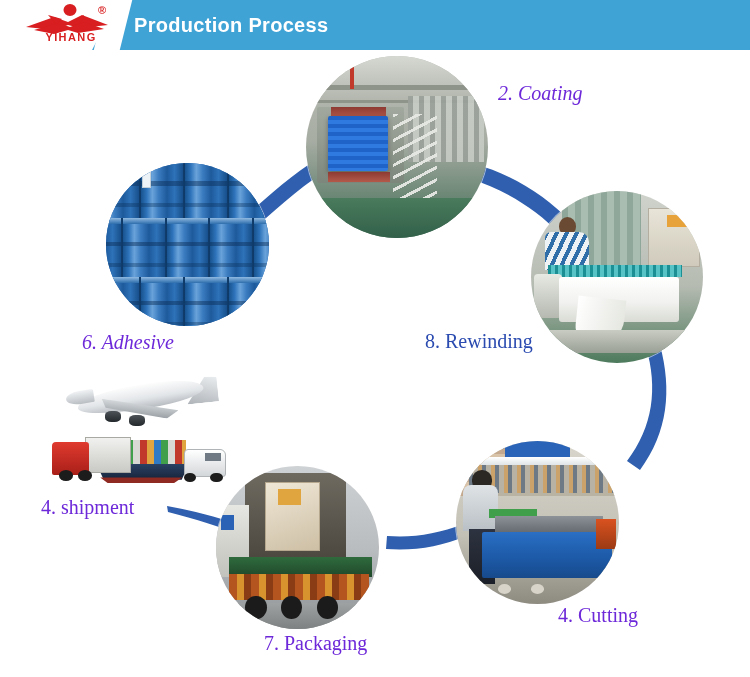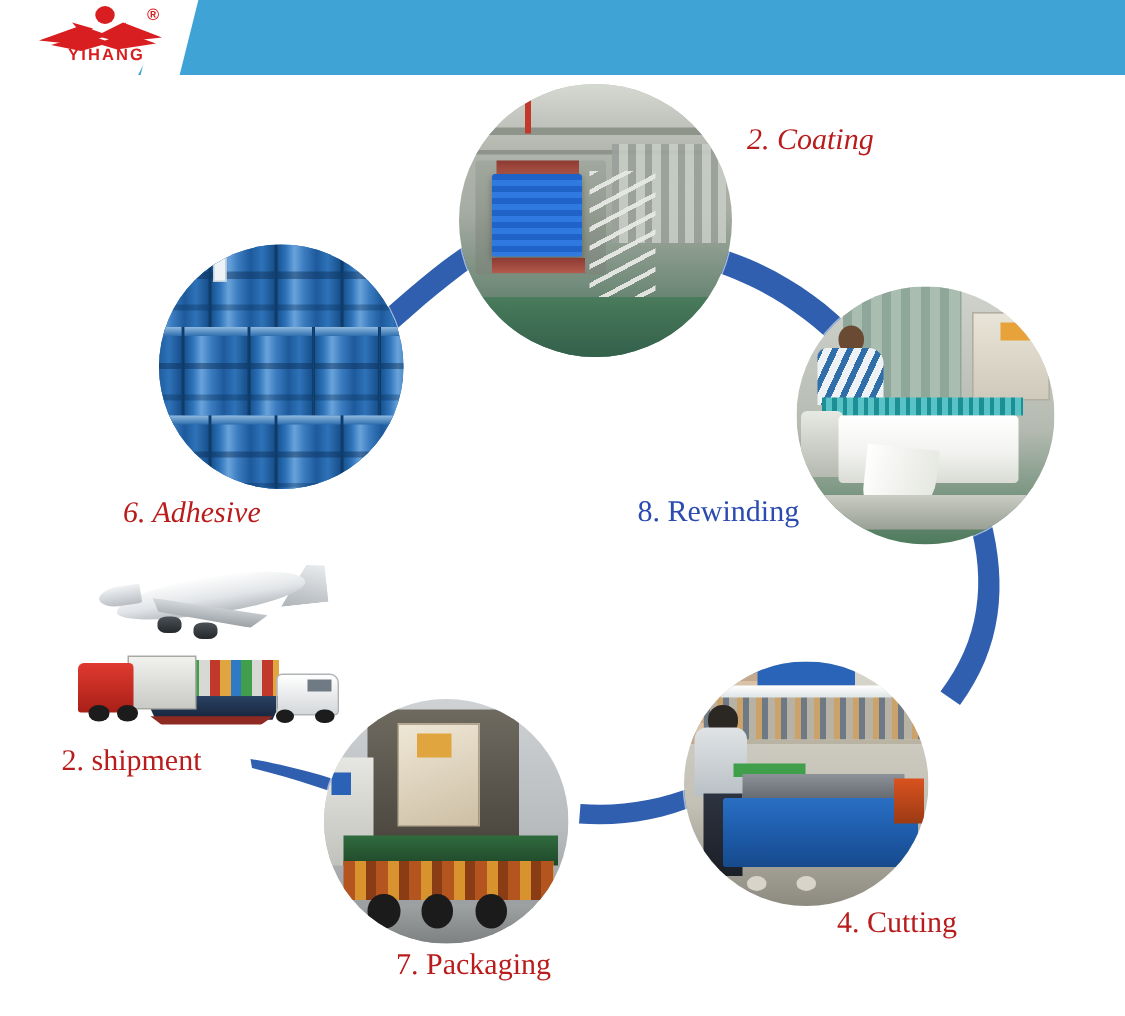--- a/index.html
+++ b/index.html
@@ -51,21 +51,21 @@
 
   
   .node { position: absolute; }
   .node-circle {
     position: absolute; border-radius: 50%; overflow: hidden;
     box-shadow: 0 0 0 1px rgba(255,255,255,0.55);
   }
   .node-label {
     position: absolute; white-space: nowrap;
     font-family: "Liberation Serif", serif;
-    color: #b91c1c; font-size: 20px;
+    color: #6d28d9; font-size: 20px;
   }
   .node-label.italic { font-style: italic; }
   .node-label.bright { color: #2b4bb0; }
 
   
   .scene { position: absolute; inset: 0; }
 
   
   .drums { background: #1f5fa8; }
   .drum-row { position: absolute; left: -6%; width: 112%; }
@@ -369,20 +369,21 @@
         <ellipse cx="46" cy="7" rx="6.5" ry="6" fill="#d81e20"></ellipse>
         <path d="M2 24 L30 14 L44 19 L58 12 L84 22 L56 25 L44 22 L30 27 Z" fill="#d81e20"></path>
         <path d="M10 27 L34 20 L46 24 L60 19 L80 26 L54 30 L44 27 L30 31 Z" fill="#d81e20"></path>
         <path d="M24 12 L38 16 L32 21 Z" fill="#d81e20"></path>
         <path d="M60 12 L52 17 L58 20 Z" fill="#d81e20"></path>
       </svg>
       <span class="logo-reg">®</span>
       <span class="logo-text">YIHANG</span>
     </div>
 
+    <div class="header-title">Production Process</div>
   </div>
 
   <svg class="connectors" viewBox="0 0 750 677">
 
     <path class="ribbon" d="M247,215 C275,190 300,168 329,152 L334,166 C306,182 283,203 257,226 Z"></path>
 
     <path class="ribbon" d="M474,164 C512,174 546,196 571,222 L560,234 C536,209 504,189 470,179 Z"></path>
 
     <path class="ribbon" d="M660,345 C672,390 668,432 640,470 L627,461 C653,427 658,388 646,347 Z"></path>
 
@@ -529,16 +530,16 @@
         <div class="sh-truck-box"></div>
         <div class="sh-truck-cab"></div>
         <div class="sh-wheel" style="left:4%;  top:80%; width:8%; height:9%;"></div>
         <div class="sh-wheel" style="left:15%; top:80%; width:8%; height:9%;"></div>
         <div class="sh-van-body"></div>
         <div class="sh-van-win"></div>
         <div class="sh-wheel" style="right:18%; top:82%; width:7%; height:8%;"></div>
         <div class="sh-wheel" style="right:3%;  top:82%; width:7%; height:8%;"></div>
       </div>
     </div>
-    <div class="node-label" style="left:-11px; top:120px;">2. shipment</div>
+    <div class="node-label" style="left:-11px; top:120px;">4. shipment</div>
   </div>
 
 </div>
 
 </body></html>

